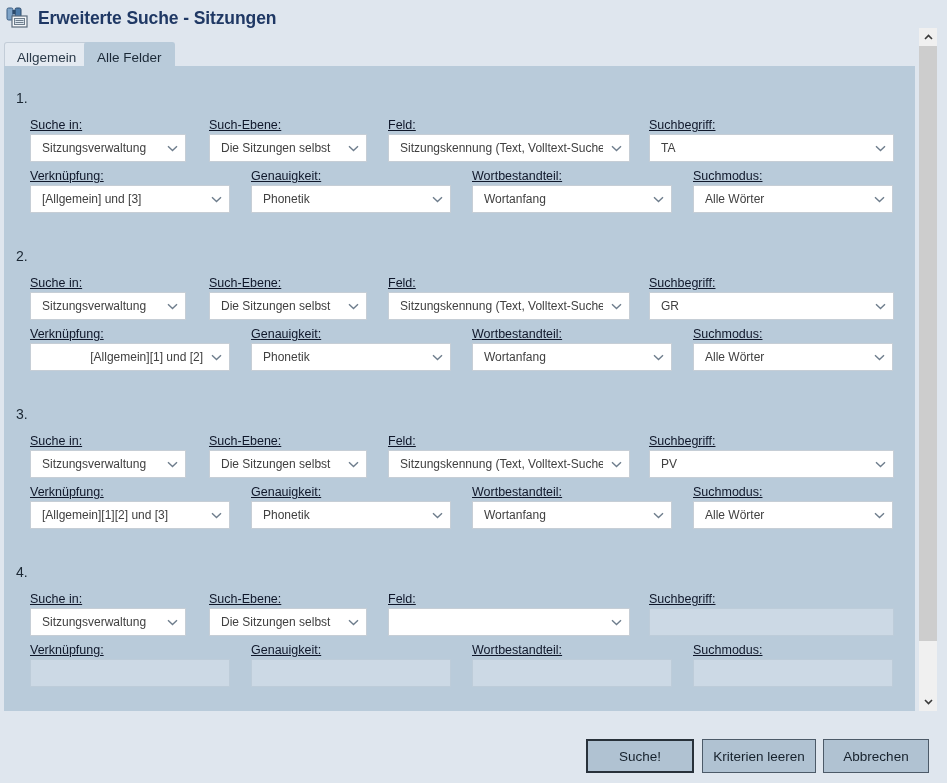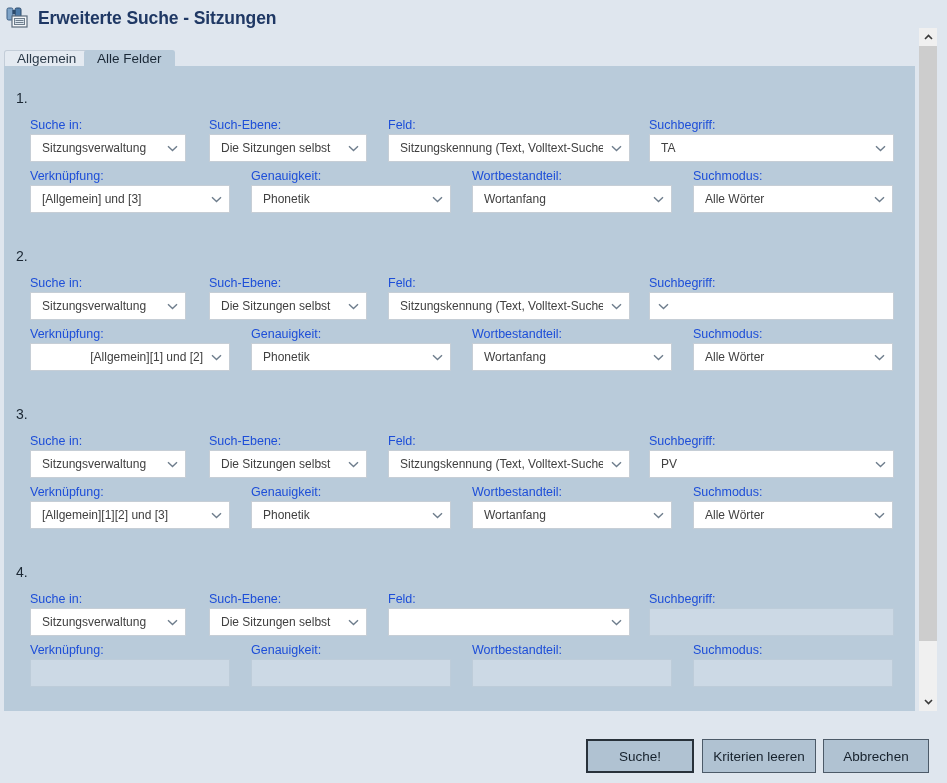--- a/index.html
+++ b/index.html
@@ -20,22 +20,22 @@
   .title-text {
     font-size: 17.5px; font-weight: bold; color: #1f3864;
     letter-spacing: -0.1px; white-space: nowrap;
   }
 
   
   .tabstrip {
     position: absolute; left: 4px; top: 38px; width: 911px; height: 29px;
   }
   .tab {
-    position: absolute; top: 12px; height: 29px;
-    display: flex; justify-content: center;
+    position: absolute; top: 4px; height: 29px;
+    display: flex; align-items: center; justify-content: center;
     font-size: 13.5px; color: #23303d; padding: 0 12px;
     border-top-left-radius: 3px; border-top-right-radius: 3px;
     white-space: nowrap;
   }
   .tab.inactive {
     left: 0; background: #e4eaf1; color: #2b3a49;
     border: 1px solid #c3cdd8; border-bottom: none;
   }
   .tab.active {
     left: 80px; background: #b9cbda; font-weight: normal; color: #1a2836;
@@ -52,21 +52,21 @@
     position: absolute; left: 0; top: 0; width: 911px; height: 645px;
     overflow: hidden;
   }
 
   .block { position: absolute; left: 0; width: 911px; }
   .block-num {
     position: absolute; left: 12px; top: 0;
     font-size: 14px; color: #1b2733;
   }
   .fieldlabel {
-    position: absolute; font-size: 12.5px; color: #1d4ed8; white-space: nowrap;
+    position: absolute; font-size: 12.5px; color: #0f172a; white-space: nowrap; text-decoration: underline;
   }
 
   
   .combo {
     position: absolute; height: 28px; background: #ffffff;
     border: 1px solid #c6ced6;
     display: flex; align-items: center;
   }
   .combo .val {
     flex: 1 1 auto; font-size: 12px; color: #404040;
@@ -239,20 +239,21 @@
           <div class="combo" style="left:384px; top:44px; width:242px;">
             <span class="val">Sitzungskennung (Text, Volltext-Suche</span>
             <span class="chev">
               <svg width="11" height="7" viewBox="0 0 11 7">
                 <path d="M1 1.3 L5.5 5.6 L10 1.3" fill="none" stroke="#6e7d8c" stroke-width="1.4"></path>
               </svg>
             </span>
           </div>
           <div class="fieldlabel" style="left:645px; top:28px;">Suchbegriff:</div>
           <div class="combo" style="left:645px; top:44px; width:245px;">
+            <span class="val">GR</span>
             <span class="chev">
               <svg width="11" height="7" viewBox="0 0 11 7">
                 <path d="M1 1.3 L5.5 5.6 L10 1.3" fill="none" stroke="#6e7d8c" stroke-width="1.4"></path>
               </svg>
             </span>
           </div>
           <div class="fieldlabel" style="left:26px; top:79px;">Verknüpfung:</div>
           <div class="combo" style="left:26px; top:95px; width:200px;text-align:right;">
             <span class="val">[Allgemein][1] und [2]</span>
             <span class="chev">

